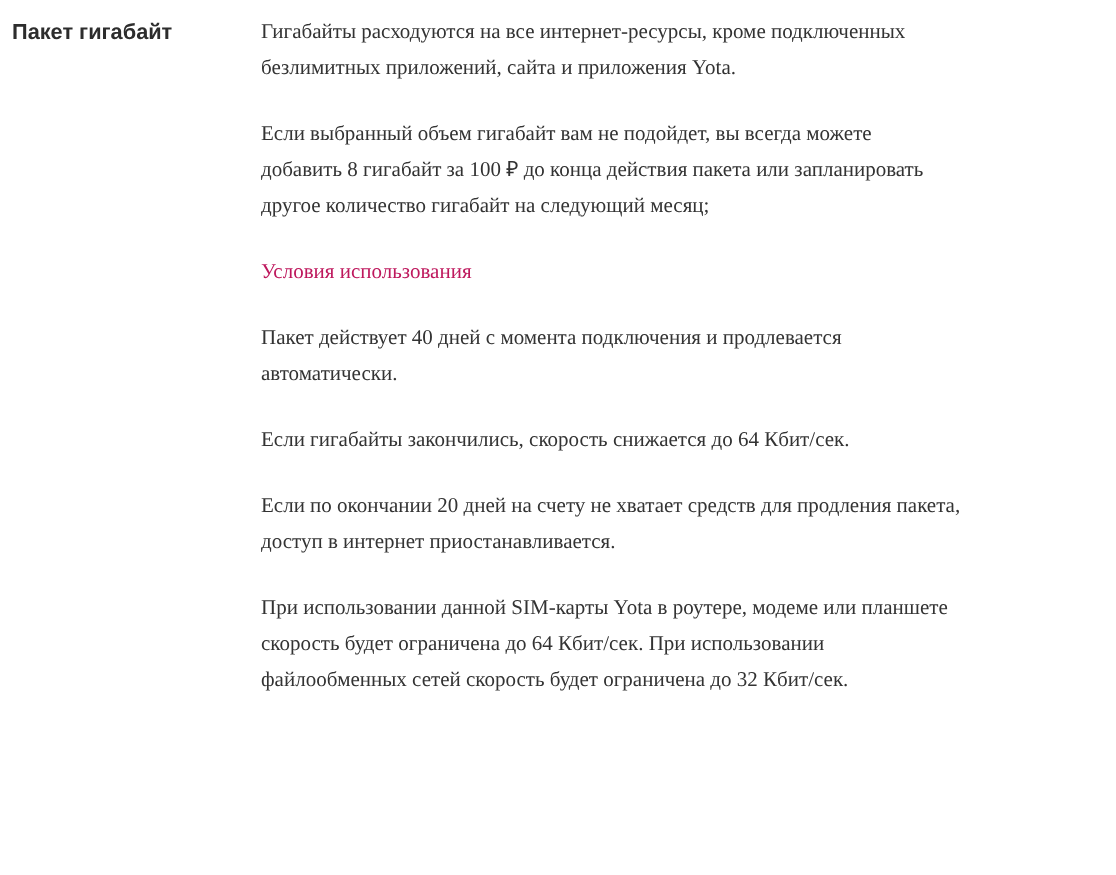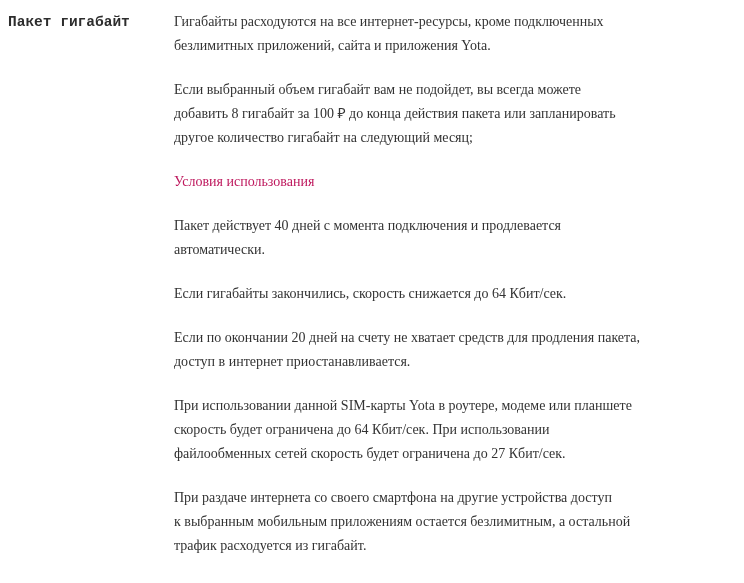--- a/index.html
+++ b/index.html
@@ -25,21 +25,20 @@
     flex: 0 0 174px;
     box-sizing: border-box;
     padding-left: 8px;
   }
   .term-title {
     margin: 0;
     font-size: 14.5px;
     line-height: 24px;
     font-weight: 700;
     color: #2d2d2d;
-    font-family: Liberation Mono, monospace;
   }
   .desc-col {
     flex: 1 1 auto;
     max-width: 562px;
     box-sizing: border-box;
   }
   .desc-col p {
     margin: 0 0 20px 0;
     font-size: 14px;
     line-height: 24px;
@@ -65,18 +64,15 @@
 добавить 8 гигабайт за 100 ₽ до конца действия пакета или запланировать
 другое количество гигабайт на следующий месяц;</p>
     <p class="muted">Условия использования</p>
     <p>Пакет действует 40 дней с момента подключения и продлевается
 автоматически.</p>
     <p>Если гигабайты закончились, скорость снижается до 64 Кбит/сек.</p>
     <p>Если по окончании 20 дней на счету не хватает средств для продления пакета,
 доступ в интернет приостанавливается.</p>
     <p>При использовании данной SIM-карты Yota в роутере, модеме или планшете
 скорость будет ограничена до 64 Кбит/сек. При использовании
-файлообменных сетей скорость будет ограничена до 27 Кбит/сек.</p>
-    <p>При раздаче интернета со своего смартфона на другие устройства доступ
-к выбранным мобильным приложениям остается безлимитным, а остальной
-трафик расходуется из гигабайт.</p>
+файлообменных сетей скорость будет ограничена до 32 Кбит/сек.</p>
   </div>
 </div>
 
 </body></html>

